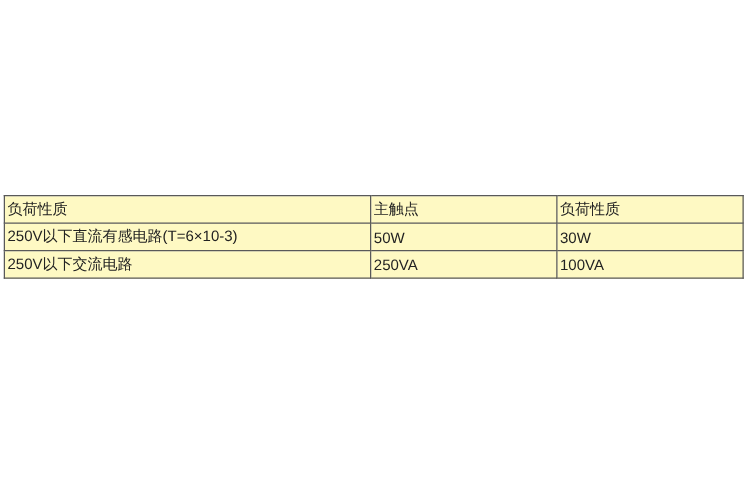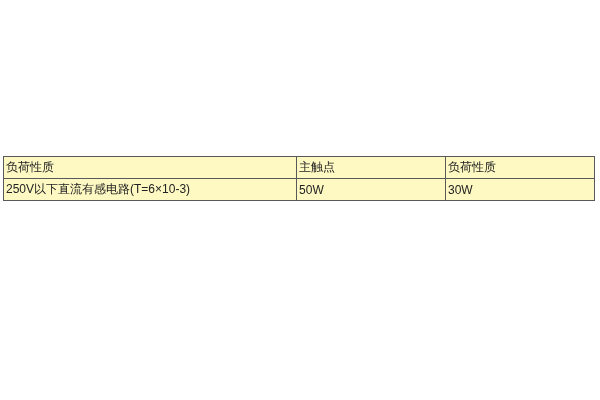--- a/index.html
+++ b/index.html
@@ -50,15 +50,20 @@
         <th class="col-main">主触点</th>
         <th class="col-signal">负荷性质</th>
       </tr>
     </thead>
     <tbody>
       <tr>
         <td>250V以下直流有感电路(T=6×10-3)</td>
         <td>50W</td>
         <td>30W</td>
       </tr>
+      <tr>
+        <td>250V以下交流电路</td>
+        <td>250VA</td>
+        <td>100VA</td>
+      </tr>
     </tbody>
   </table>
 </div>
 
 </body></html>

